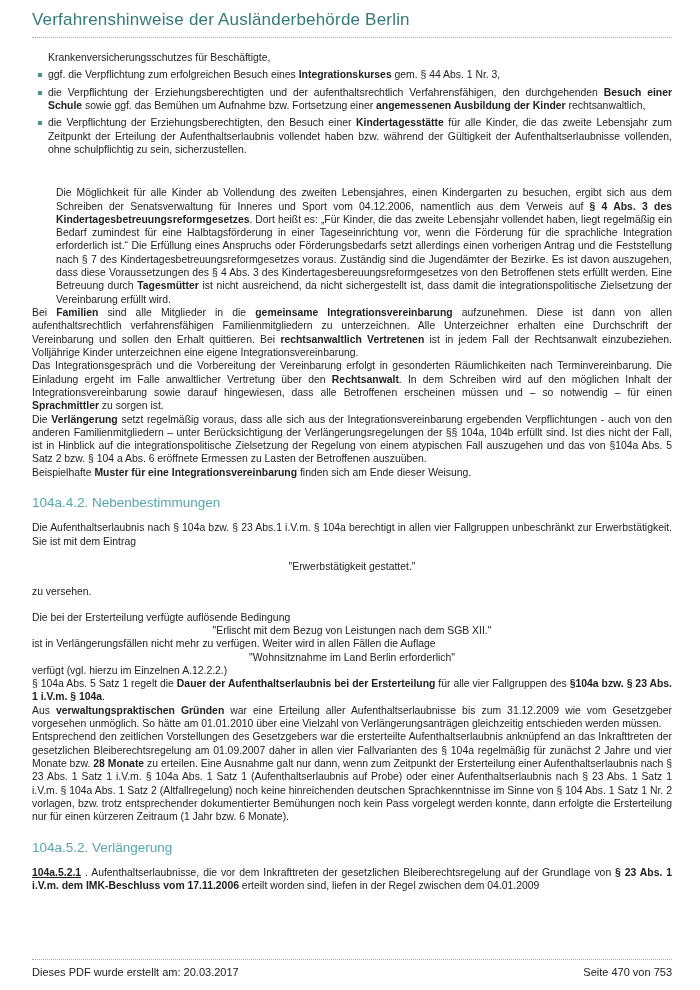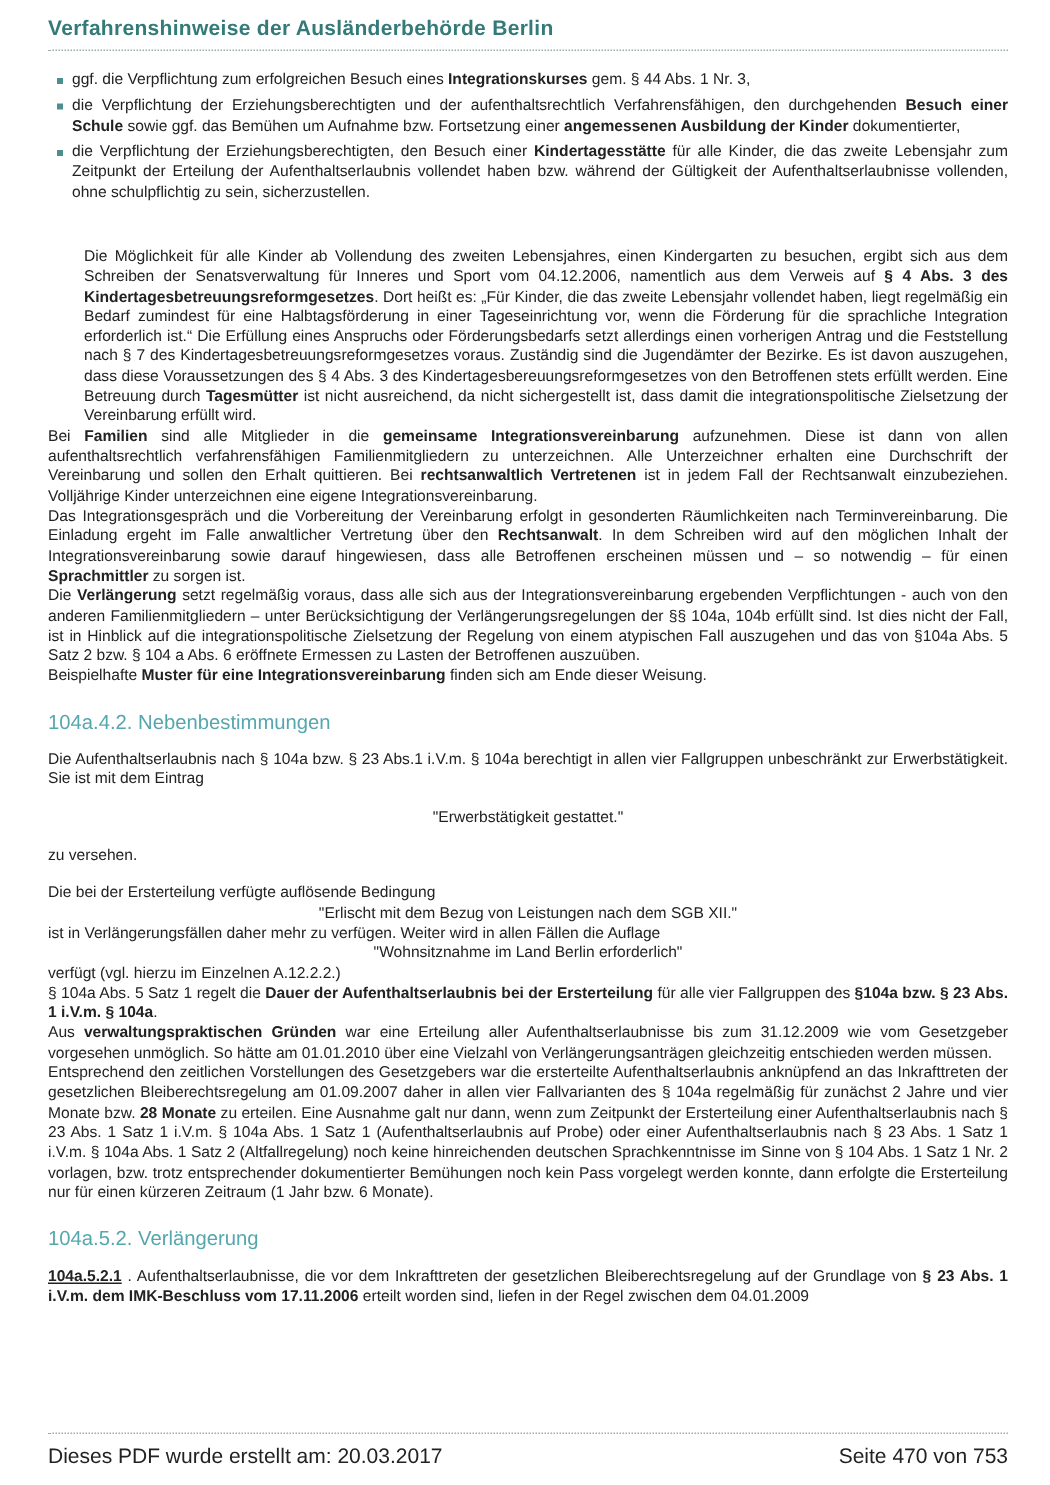--- a/index.html
+++ b/index.html
@@ -8,22 +8,22 @@
     position: relative;
     width: 700px;
     height: 990px;
     background: #ffffff;
     font-family: "Liberation Sans", "DejaVu Sans", sans-serif;
     color: var(--text, #222222);
     overflow: hidden;
     padding: 10px 28px 0 32px;
   }
   .page-title {
-    font-size: 14px;
-    font-weight: 700;
+    font-size: 17px;
+    font-weight: 400;
     color: var(--title, #337a78);
     letter-spacing: 0.2px;
     padding-bottom: 7px;
     border-bottom: 1px dotted var(--rule, #9aadad);
   }
   .content {
     margin-top: 13px;
     font-size: 10.4px;
     line-height: 1.28;
     max-height: 900px;
@@ -51,55 +51,59 @@
   .sp-lg { margin-top: 30px; margin-left: 24px; }
   .sp-md { margin-top: 12px; }
   .sp-mdb { margin-top: 12px; margin-bottom: 12px; }
   .footer {
     position: absolute;
     left: 32px; right: 28px; bottom: 12px;
     display: flex;
     justify-content: space-between;
     border-top: 1px dotted var(--rule, #9aadad);
     padding-top: 6px;
-    font-size: 14px;
+    font-size: 11px;
     color: var(--text, #222222);
   }
 </style>
 </head>
 <body>
 
 <div class="page">
   <div class="page-title">Verfahrenshinweise der Ausländerbehörde Berlin</div>
 
   <div class="content">
       <div class="bullet-item">
+        <span class="bullet-marker hidden-marker"></span>
+        <span class="bullet-text"><span>Krankenversicherungsschutzes für Beschäftigte,</span></span>
+      </div>
+      <div class="bullet-item">
         <span class="bullet-marker"></span>
         <span class="bullet-text"><span>ggf. die Verpflichtung zum erfolgreichen Besuch eines </span><span class="b">Integrationskurses</span><span> gem. § 44 Abs. 1 Nr. 3,</span></span>
       </div>
       <div class="bullet-item">
         <span class="bullet-marker"></span>
-        <span class="bullet-text"><span>die Verpflichtung der Erziehungsberechtigten und der aufenthaltsrechtlich Verfahrensfähigen, den durchgehenden </span><span class="b">Besuch einer Schule</span><span> sowie ggf. das Bemühen um Aufnahme bzw. Fortsetzung einer </span><span class="b">angemessenen Ausbildung der Kinder</span><span> dokumentierter,</span></span>
+        <span class="bullet-text"><span>die Verpflichtung der Erziehungsberechtigten und der aufenthaltsrechtlich Verfahrensfähigen, den durchgehenden </span><span class="b">Besuch einer Schule</span><span> sowie ggf. das Bemühen um Aufnahme bzw. Fortsetzung einer </span><span class="b">angemessenen Ausbildung der Kinder</span><span> rechtsanwaltlich,</span></span>
       </div>
       <div class="bullet-item">
         <span class="bullet-marker"></span>
         <span class="bullet-text"><span>die Verpflichtung der Erziehungsberechtigten, den Besuch einer </span><span class="b">Kindertagesstätte</span><span> für alle Kinder, die das zweite Lebensjahr zum Zeitpunkt der Erteilung der Aufenthaltserlaubnis vollendet haben bzw. während der Gültigkeit der Aufenthaltserlaubnisse vollenden, ohne schulpflichtig zu sein, sicherzustellen.</span></span>
       </div>
       <div class="paragraph sp-lg"><span>Die Möglichkeit für alle Kinder ab Vollendung des zweiten Lebensjahres, einen Kindergarten zu besuchen, ergibt sich aus dem Schreiben der Senatsverwaltung für Inneres und Sport vom 04.12.2006, namentlich aus dem Verweis auf </span><span class="b">§ 4 Abs. 3 des Kindertagesbetreuungsreformgesetzes</span><span>. Dort heißt es: „Für Kinder, die das zweite Lebensjahr vollendet haben, liegt regelmäßig ein Bedarf zumindest für eine Halbtagsförderung in einer Tageseinrichtung vor, wenn die Förderung für die sprachliche Integration erforderlich ist.“ Die Erfüllung eines Anspruchs oder Förderungsbedarfs setzt allerdings einen vorherigen Antrag und die Feststellung nach § 7 des Kindertagesbetreuungsreformgesetzes voraus. Zuständig sind die Jugendämter der Bezirke. Es ist davon auszugehen, dass diese Voraussetzungen des § 4 Abs. 3 des Kindertagesbereuungsreformgesetzes von den Betroffenen stets erfüllt werden. Eine Betreuung durch </span><span class="b">Tagesmütter</span><span> ist nicht ausreichend, da nicht sichergestellt ist, dass damit die integrationspolitische Zielsetzung der Vereinbarung erfüllt wird.</span></div>
       <div class="paragraph"><span>Bei </span><span class="b">Familien</span><span> sind alle Mitglieder in die </span><span class="b">gemeinsame Integrationsvereinbarung</span><span> aufzunehmen. Diese ist dann von allen aufenthaltsrechtlich verfahrensfähigen Familienmitgliedern zu unterzeichnen. Alle Unterzeichner erhalten eine Durchschrift der Vereinbarung und sollen den Erhalt quittieren. Bei </span><span class="b">rechtsanwaltlich Vertretenen</span><span> ist in jedem Fall der Rechtsanwalt einzubeziehen. Volljährige Kinder unterzeichnen eine eigene Integrationsvereinbarung.</span></div>
       <div class="paragraph"><span>Das Integrationsgespräch und die Vorbereitung der Vereinbarung erfolgt in gesonderten Räumlichkeiten nach Terminvereinbarung. Die Einladung ergeht im Falle anwaltlicher Vertretung über den </span><span class="b">Rechtsanwalt</span><span>. In dem Schreiben wird auf den möglichen Inhalt der Integrationsvereinbarung sowie darauf hingewiesen, dass alle Betroffenen erscheinen müssen und – so notwendig – für einen </span><span class="b">Sprachmittler</span><span> zu sorgen ist.</span></div>
       <div class="paragraph"><span>Die </span><span class="b">Verlängerung</span><span> setzt regelmäßig voraus, dass alle sich aus der Integrationsvereinbarung ergebenden Verpflichtungen - auch von den anderen Familienmitgliedern – unter Berücksichtigung der Verlängerungsregelungen der §§ 104a, 104b erfüllt sind. Ist dies nicht der Fall, ist in Hinblick auf die integrationspolitische Zielsetzung der Regelung von einem atypischen Fall auszugehen und das von §104a Abs. 5 Satz 2 bzw. § 104 a Abs. 6 eröffnete Ermessen zu Lasten der Betroffenen auszuüben.</span></div>
       <div class="paragraph"><span>Beispielhafte </span><span class="b">Muster für eine Integrationsvereinbarung</span><span> finden sich am Ende dieser Weisung.</span></div>
       <div class="section-heading"><span>104a.4.2. Nebenbestimmungen</span></div>
       <div class="paragraph"><span>Die Aufenthaltserlaubnis nach § 104a bzw. § 23 Abs.1 i.V.m. § 104a berechtigt in allen vier Fallgruppen unbeschränkt zur Erwerbstätigkeit. Sie ist mit dem Eintrag</span></div>
       <div class="centered-line sp-mdb"><span>"Erwerbstätigkeit gestattet."</span></div>
       <div class="paragraph"><span>zu versehen.</span></div>
       <div class="paragraph sp-md"><span>Die bei der Ersterteilung verfügte auflösende Bedingung</span></div>
       <div class="centered-line"><span>"Erlischt mit dem Bezug von Leistungen nach dem SGB XII."</span></div>
-      <div class="paragraph"><span>ist in Verlängerungsfällen daher mehr zu verfügen.  Weiter wird in allen Fällen die Auflage</span></div>
+      <div class="paragraph"><span>ist in Verlängerungsfällen nicht mehr zu verfügen.  Weiter wird in allen Fällen die Auflage</span></div>
       <div class="centered-line"><span>"Wohnsitznahme im Land Berlin erforderlich"</span></div>
       <div class="paragraph"><span>verfügt (vgl. hierzu im Einzelnen A.12.2.2.)</span></div>
       <div class="paragraph"><span>§ 104a Abs. 5 Satz 1 regelt die </span><span class="b">Dauer der Aufenthaltserlaubnis bei der Ersterteilung</span><span> für alle vier Fallgruppen des </span><span class="b">§104a bzw. § 23 Abs. 1 i.V.m. § 104a</span><span>.</span></div>
       <div class="paragraph"><span>Aus </span><span class="b">verwaltungspraktischen Gründen</span><span> war eine Erteilung aller Aufenthaltserlaubnisse bis zum 31.12.2009 wie vom Gesetzgeber vorgesehen unmöglich. So hätte am 01.01.2010 über eine Vielzahl von Verlängerungsanträgen gleichzeitig entschieden werden müssen.</span></div>
       <div class="paragraph"><span>Entsprechend den zeitlichen Vorstellungen des Gesetzgebers war die ersterteilte Aufenthaltserlaubnis anknüpfend an das Inkrafttreten der gesetzlichen Bleiberechtsregelung am 01.09.2007 daher in allen vier Fallvarianten des § 104a regelmäßig für zunächst 2 Jahre und vier Monate bzw. </span><span class="b">28 Monate</span><span> zu erteilen. Eine Ausnahme galt nur dann, wenn zum Zeitpunkt der Ersterteilung einer Aufenthaltserlaubnis nach § 23 Abs. 1 Satz 1 i.V.m. § 104a Abs. 1 Satz 1 (Aufenthaltserlaubnis auf Probe) oder einer Aufenthaltserlaubnis nach § 23 Abs. 1 Satz 1 i.V.m. § 104a Abs. 1 Satz 2 (Altfallregelung) noch keine hinreichenden deutschen Sprachkenntnisse im Sinne von § 104 Abs. 1 Satz 1 Nr. 2 vorlagen, bzw. trotz entsprechender dokumentierter Bemühungen noch kein Pass vorgelegt werden konnte, dann erfolgte die Ersterteilung nur für einen kürzeren Zeitraum (1 Jahr bzw. 6 Monate).</span></div>
       <div class="section-heading"><span>104a.5.2. Verlängerung</span></div>
       <div class="paragraph"><span class="b u">104a.5.2.1</span><span> .  Aufenthaltserlaubnisse, die vor dem Inkrafttreten der gesetzlichen Bleiberechtsregelung auf der Grundlage von </span><span class="b">§ 23 Abs. 1 i.V.m. dem IMK-Beschluss vom 17.11.2006</span><span> erteilt worden sind, liefen in der Regel zwischen dem 04.01.2009</span></div>
     </div>
 
   <div class="footer">

